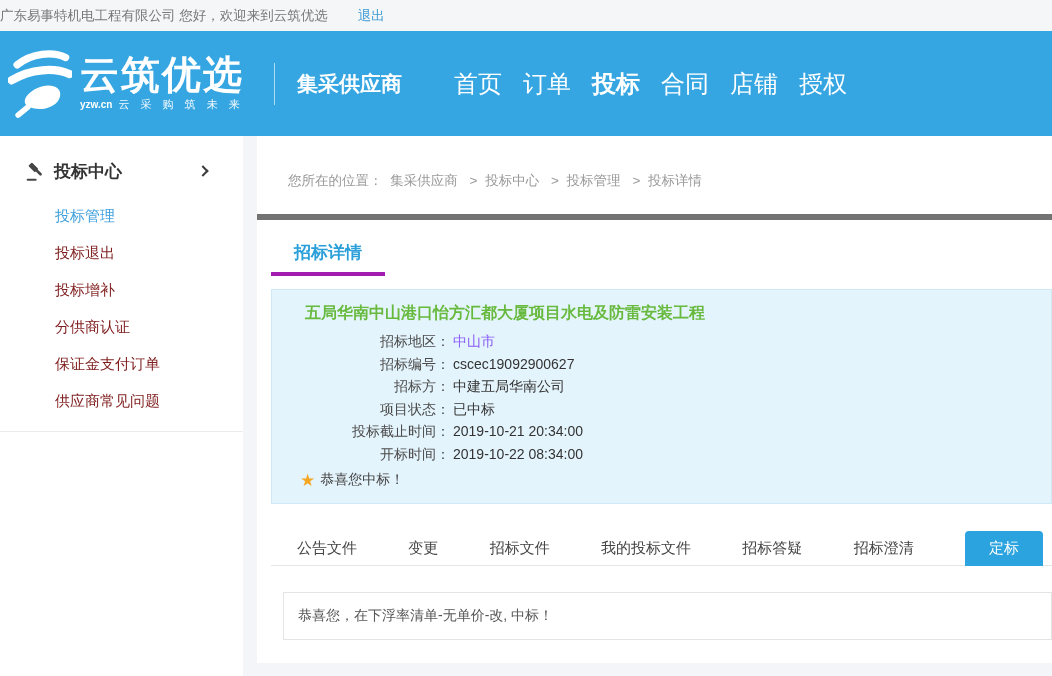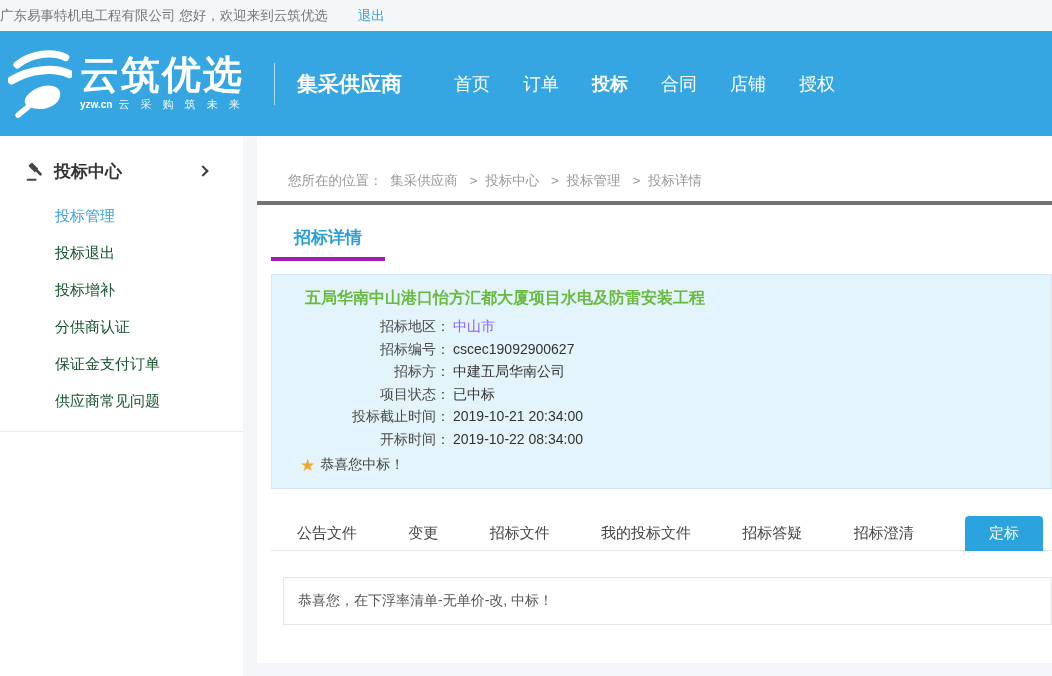--- a/index.html
+++ b/index.html
@@ -16,46 +16,46 @@
   .brand { display:flex; align-items:center; margin-left:8px; }
   .logo-mark { width:64px; height:72px; flex:0 0 auto; }
   .brand-text { margin-left:8px; }
   .brand-name { font-size:39px; font-weight:bold; letter-spacing:2px; line-height:1.05; }
   .brand-tagline { font-size:12px; margin-top:2px; display:flex; align-items:baseline; }
   .brand-sub { font-weight:bold; font-size:10px; margin-right:6px; }
   .brand-slogan { letter-spacing:4px; font-size:11px; opacity:.95; }
   .header-divider { width:1px; height:42px; background:rgba(255,255,255,.6); margin-left:30px; }
   .portal { font-size:21px; font-weight:bold; margin-left:22px; }
   .main-nav { display:flex; margin-left:52px; }
-  .nav-item { font-size:18px; color:#fff; margin-right:33px; width:36px; text-align:center;
+  .nav-item { font-size:24px; color:#fff; margin-right:33px; width:36px; text-align:center;
     cursor:pointer; white-space:nowrap; }
   .nav-item.active { font-weight:bold; }
 
   
   .page { display:flex; height:540px; background:#f4f5f9; }
 
   
   .sidebar { width:243px; background:#fff; flex:0 0 auto; }
   .side-header { padding:24px 0 0 25px; display:flex; align-items:center; position:relative; }
   .gavel-icon { width:20px; height:20px; }
   .side-title { font-size:17px; font-weight:bold; color:#333; margin-left:9px; }
   .chevron-right { position:absolute; right:36px; top:31px; width:8px; height:8px;
     border-top:2px solid #3c3c3c; border-right:2px solid #3c3c3c; transform:rotate(45deg);
     cursor:pointer; }
   .side-items { margin-top:14px; }
-  .side-item { height:37px; line-height:37px; padding-left:55px; font-size:15px; color:#14532d;
+  .side-item { height:37px; line-height:37px; padding-left:55px; font-size:15px; color:#7f1d1d;
     cursor:pointer; }
   .side-item.active { color:#3fa0dc; }
   .side-divider { margin-top:12px; border-top:1px solid #ececec; }
 
   
   .main { flex:1; margin-left:14px; }
   .main-panel { background:#fff; height:527px; overflow:hidden; }
 
-  .breadcrumb { padding:36px 0 0 31px; height:69px; border-bottom:4px solid #737373;
+  .breadcrumb { padding:36px 0 0 31px; height:84px; border-bottom:6px solid #737373;
     font-size:13.5px; color:#999; }
   .breadcrumb span { margin-right:4px; }
   .crumb-sep { margin:0 4px; }
   .crumb-link { cursor:pointer; }
 
   .page-tab { display:inline-block; margin:21px 0 0 14px; padding:0 23px 8px;
     color:#2a9fd9; font-size:17px; font-weight:bold; border-bottom:4px solid #a21caf; }
 
   .info-box { margin:13px 0 0 14px; background:#e4f4fc; border:1px solid #cfeaf7;
     padding:12px 0 14px; }

